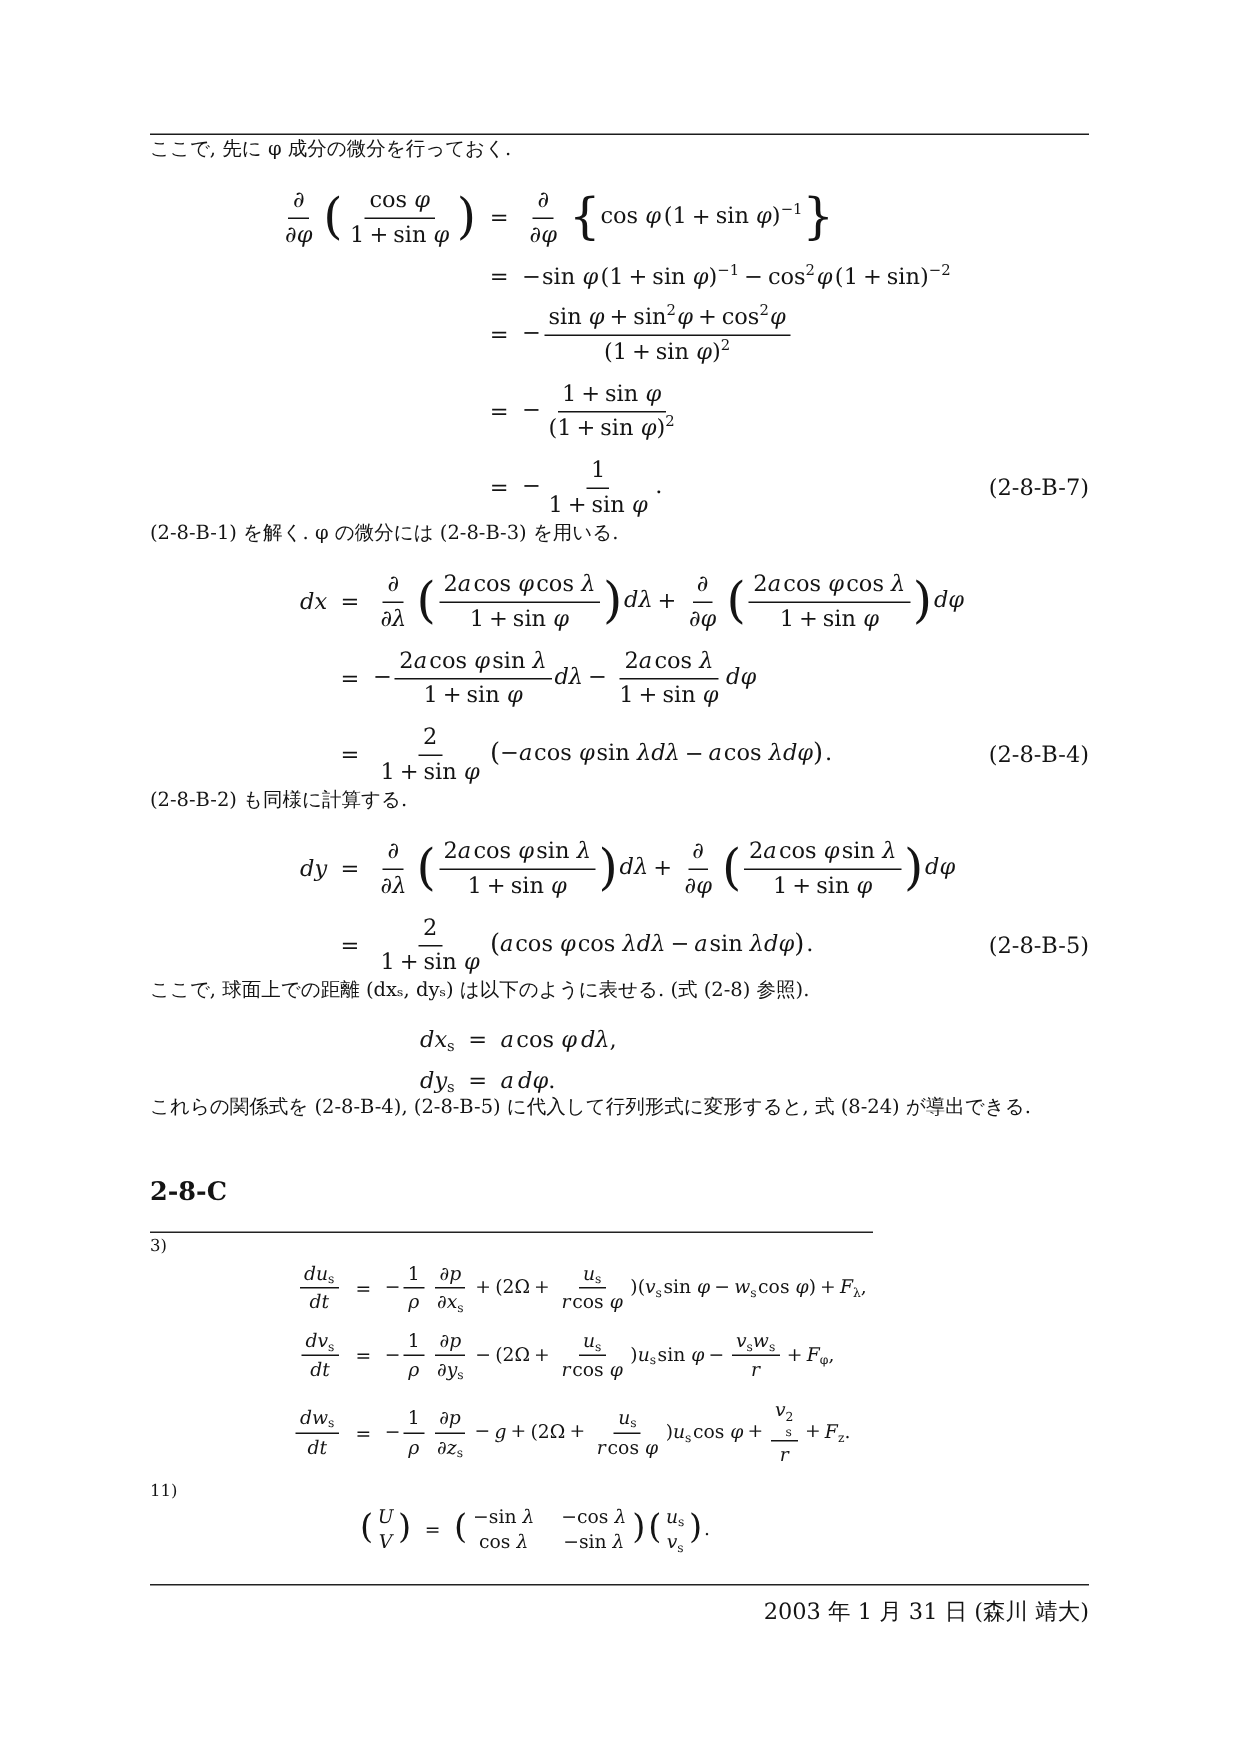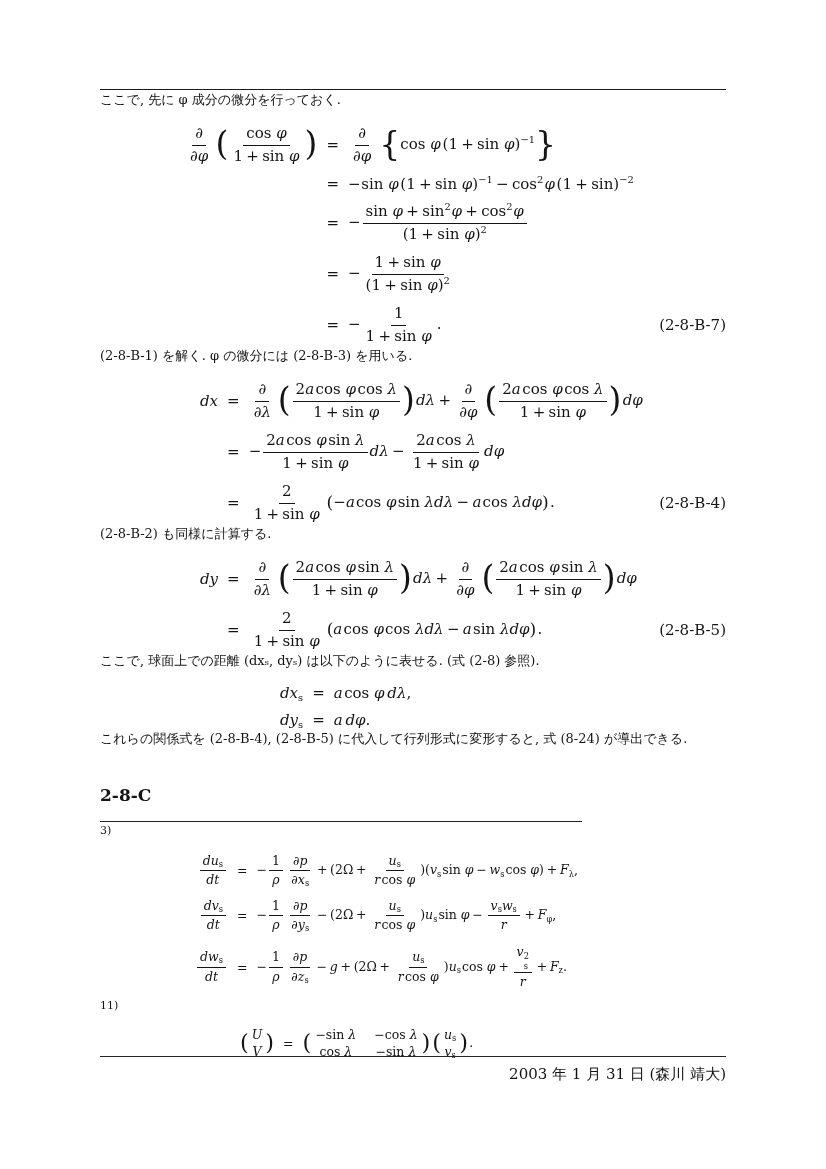--- a/index.html
+++ b/index.html
@@ -54,21 +54,21 @@
   .mcell{white-space:nowrap;}
 
   
   .sec{display:flex;align-items:baseline;gap:42px;margin-top:36px;}
   .sid{font-weight:bold;font-size:17px;}
   .stitle{font-family:"DejaVu Sans","Liberation Sans",sans-serif;font-weight:bold;font-size:18px;}
 
   
   .fnrule{border:none;border-top:1.1px solid #222;width:482px;margin:16px 0 2px 0;}
   .fnlabel{font-size:11px;margin-top:2px;}
-  .fn .eqblock{font-size:12.5px;margin-top:16px;row-gap:10px;}
+  .fn .eqblock{font-size:12.5px;margin-top:4px;row-gap:10px;}
   .fn11label{margin-top:8px;}
 
   
   .footer{position:absolute;left:100px;right:100px;top:1056px;}
   .footrule{border:none;border-top:1.1px solid #222;margin:0;}
   .foottext{text-align:right;font-size:15px;margin-top:8px;}
 </style>
 </head>
 <body>
 

